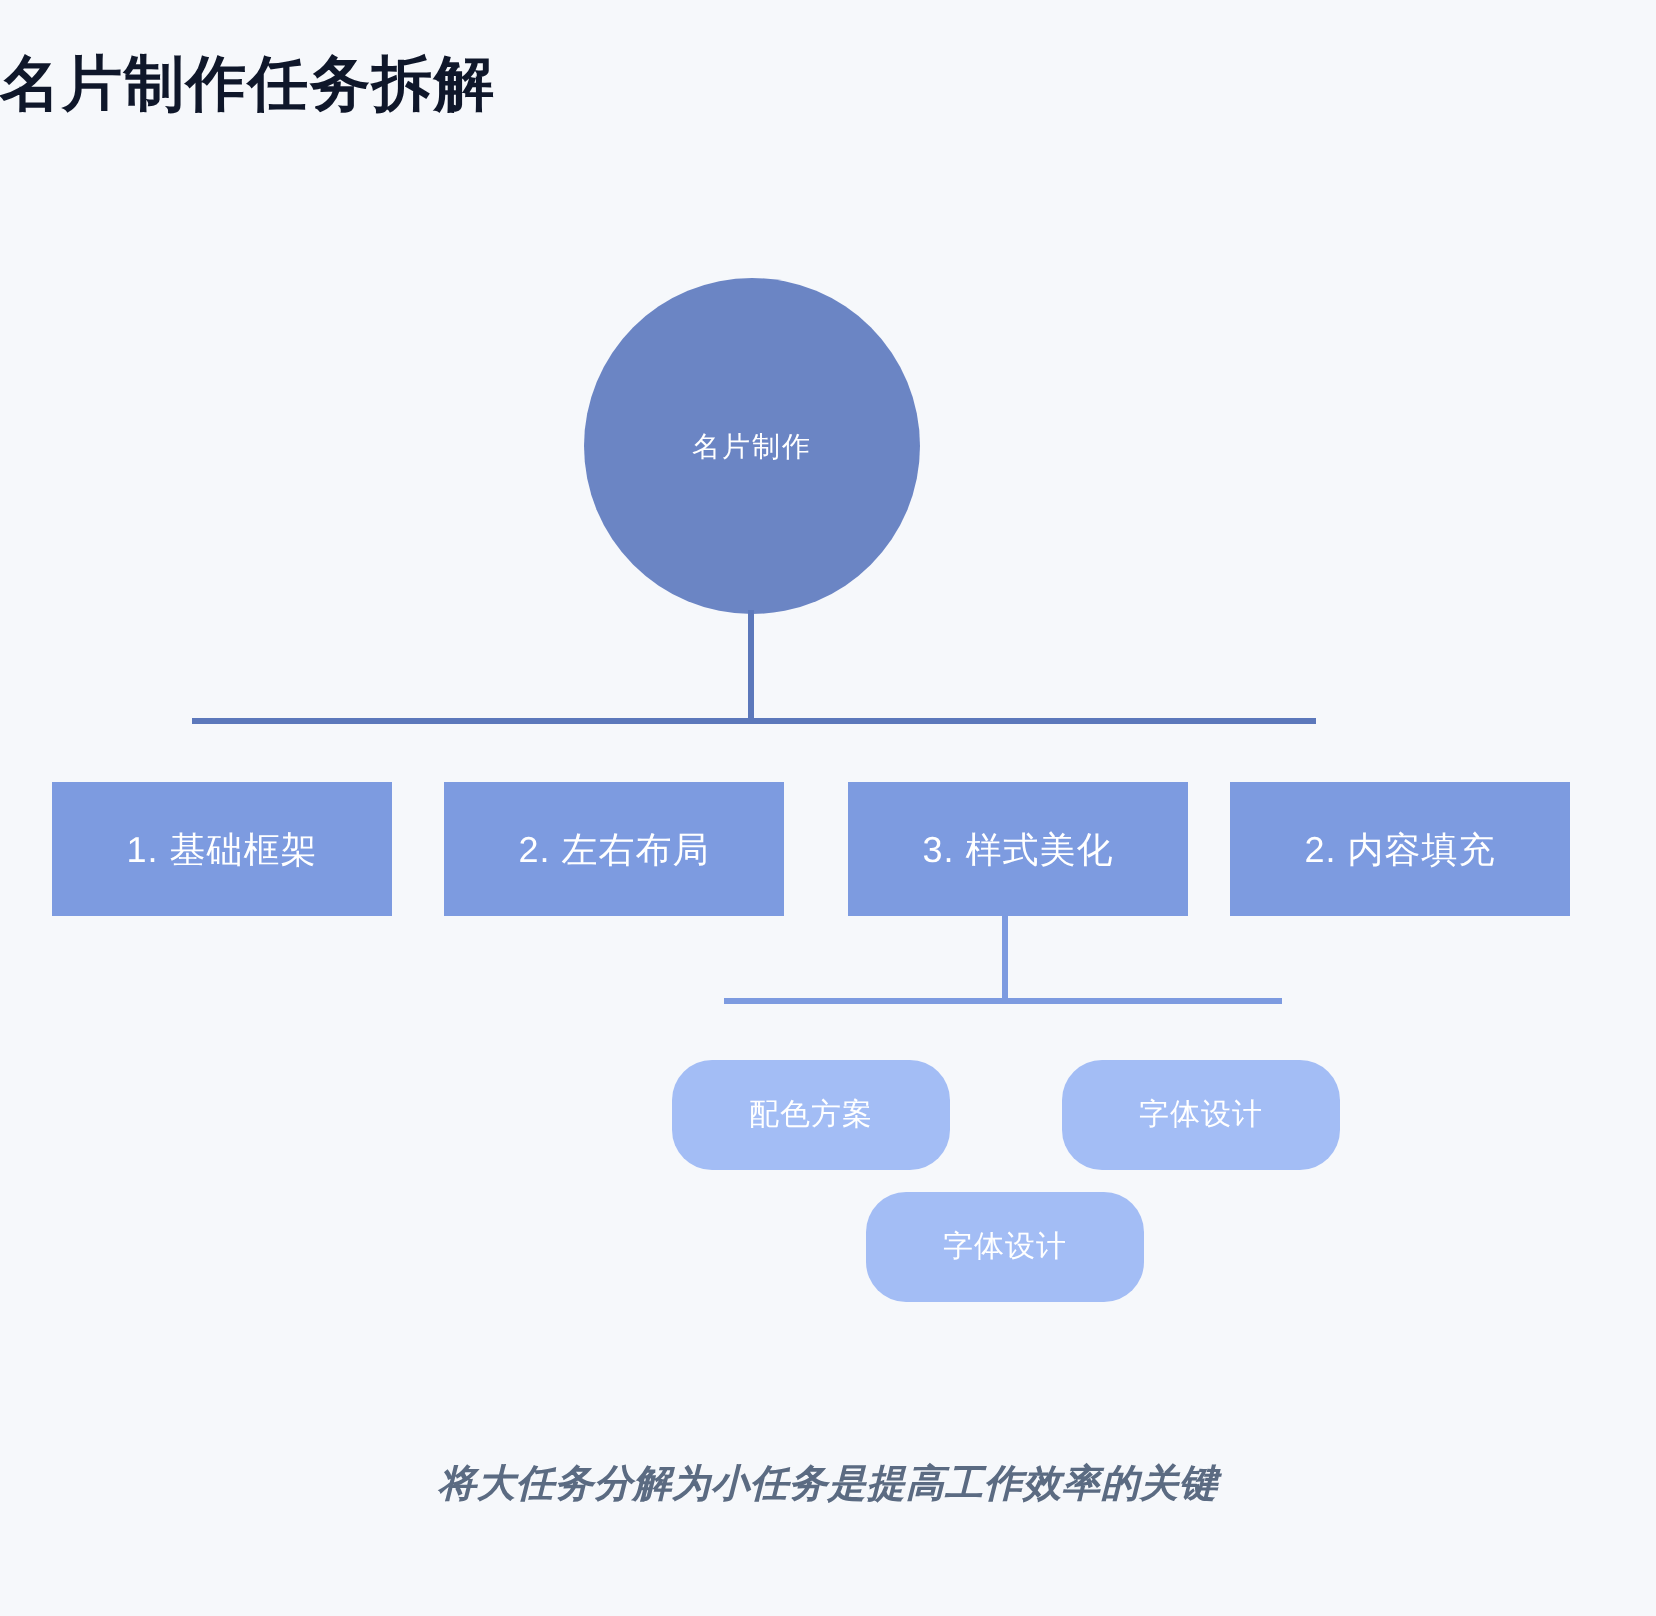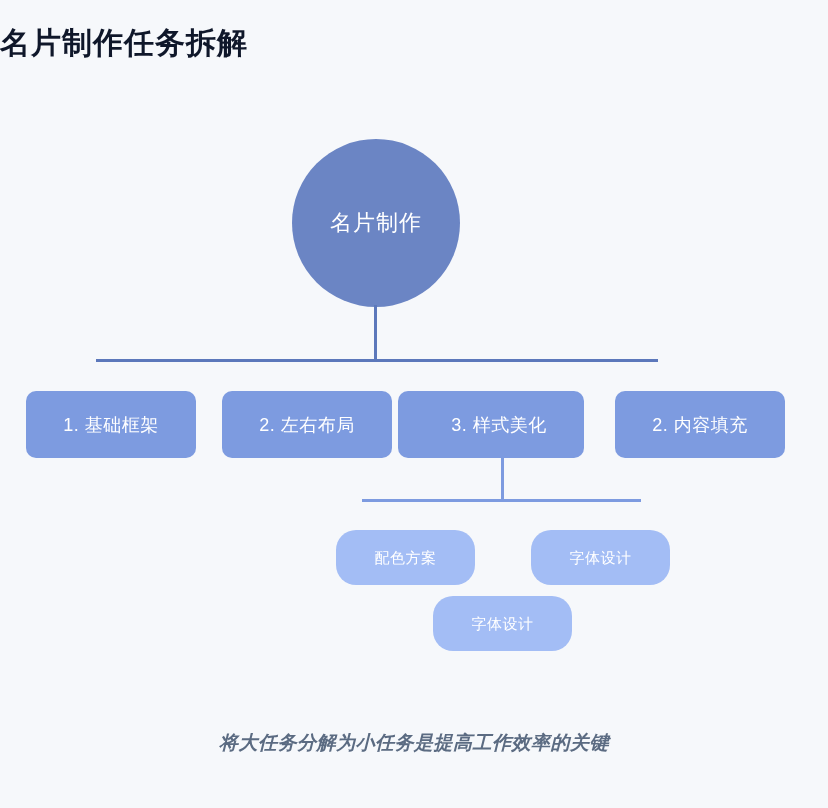--- a/index.html
+++ b/index.html
@@ -41,21 +41,21 @@
     width: 168px;
     height: 168px;
     border-radius: 50%;
     background: #6b85c4;
     display: flex;
     align-items: center;
     justify-content: center;
   }
   .root-node-label {
     color: #ffffff;
-    font-size: 22px;
+    font-size: 14px;
     letter-spacing: 1px;
     line-height: 30px;
   }
 
   
   .connector-v {
     position: absolute;
     background: #5c78bb;
   }
   .connector-h {
@@ -79,36 +79,36 @@
   #stem-node3     { left: 501px; top: 458px; width: 3px;   height: 44px; }
   
   #trunk-level2   { left: 362px; top: 499px; width: 279px; height: 3px;  }
 
   
   .node-l1 {
     position: absolute;
     top: 391px;
     width: 170px;
     height: 67px;
-    border-radius: 10px;
+    border-radius: 0;
     background: #7d9be0;
     display: flex;
     align-items: center;
     justify-content: center;
   }
   .node-l1-label {
     color: #ffffff;
     font-size: 18px;
     letter-spacing: 0.5px;
     line-height: 26px;
     white-space: nowrap;
   }
   #node-l1-0 { left: 26px;  }
   #node-l1-1 { left: 222px; }
-  #node-l1-2 { left: 398px; padding-left: 16px; }
+  #node-l1-2 { left: 424px; }
   #node-l1-3 { left: 615px; }
 
   
   .node-l2 {
     position: absolute;
     width: 139px;
     height: 55px;
     border-radius: 20px;
     background: #a3bdf5;
     display: flex;

